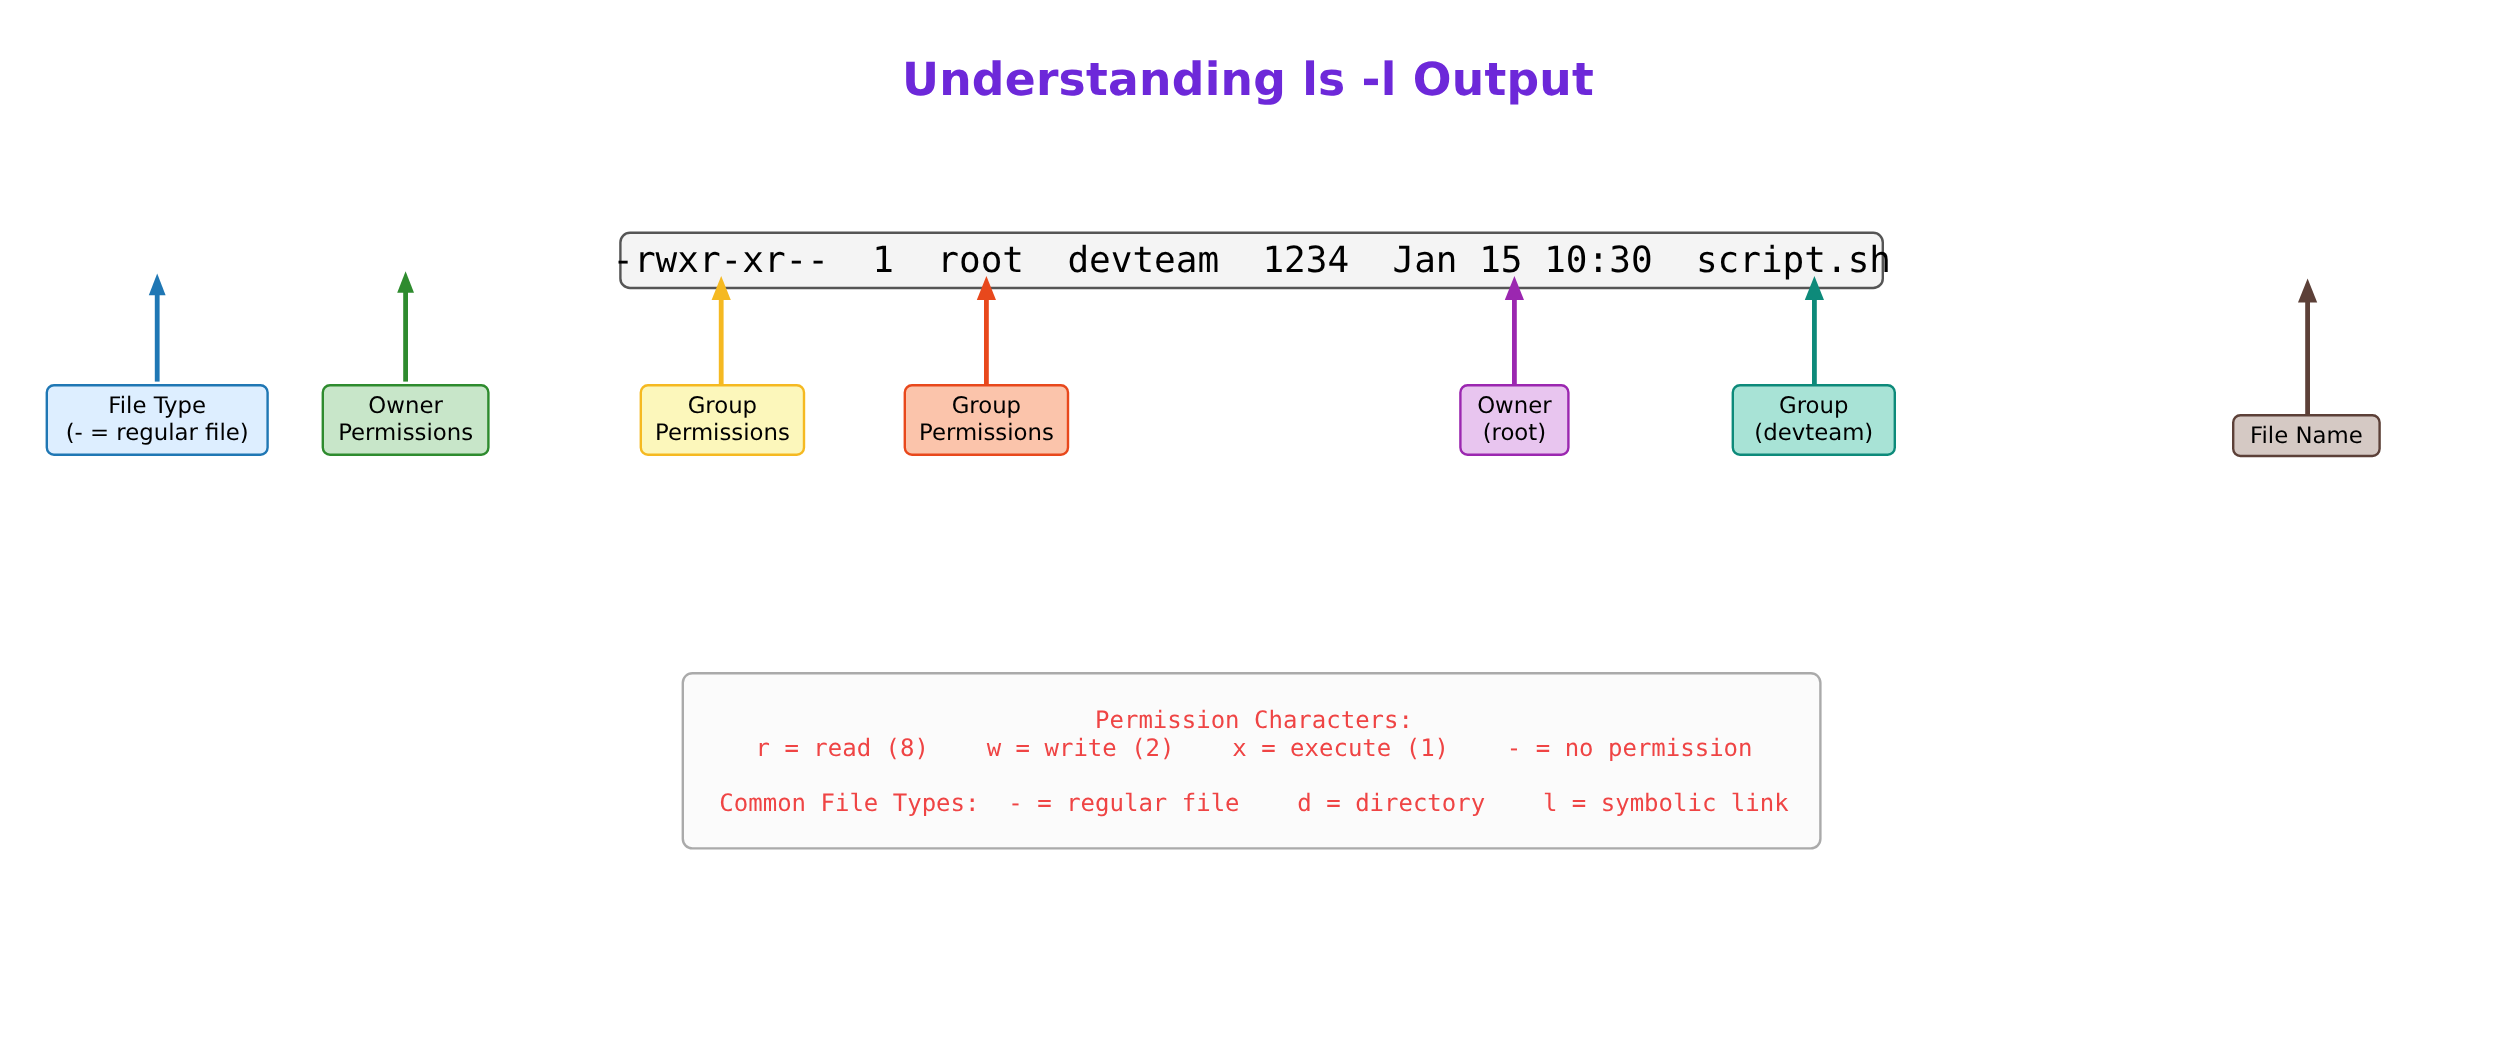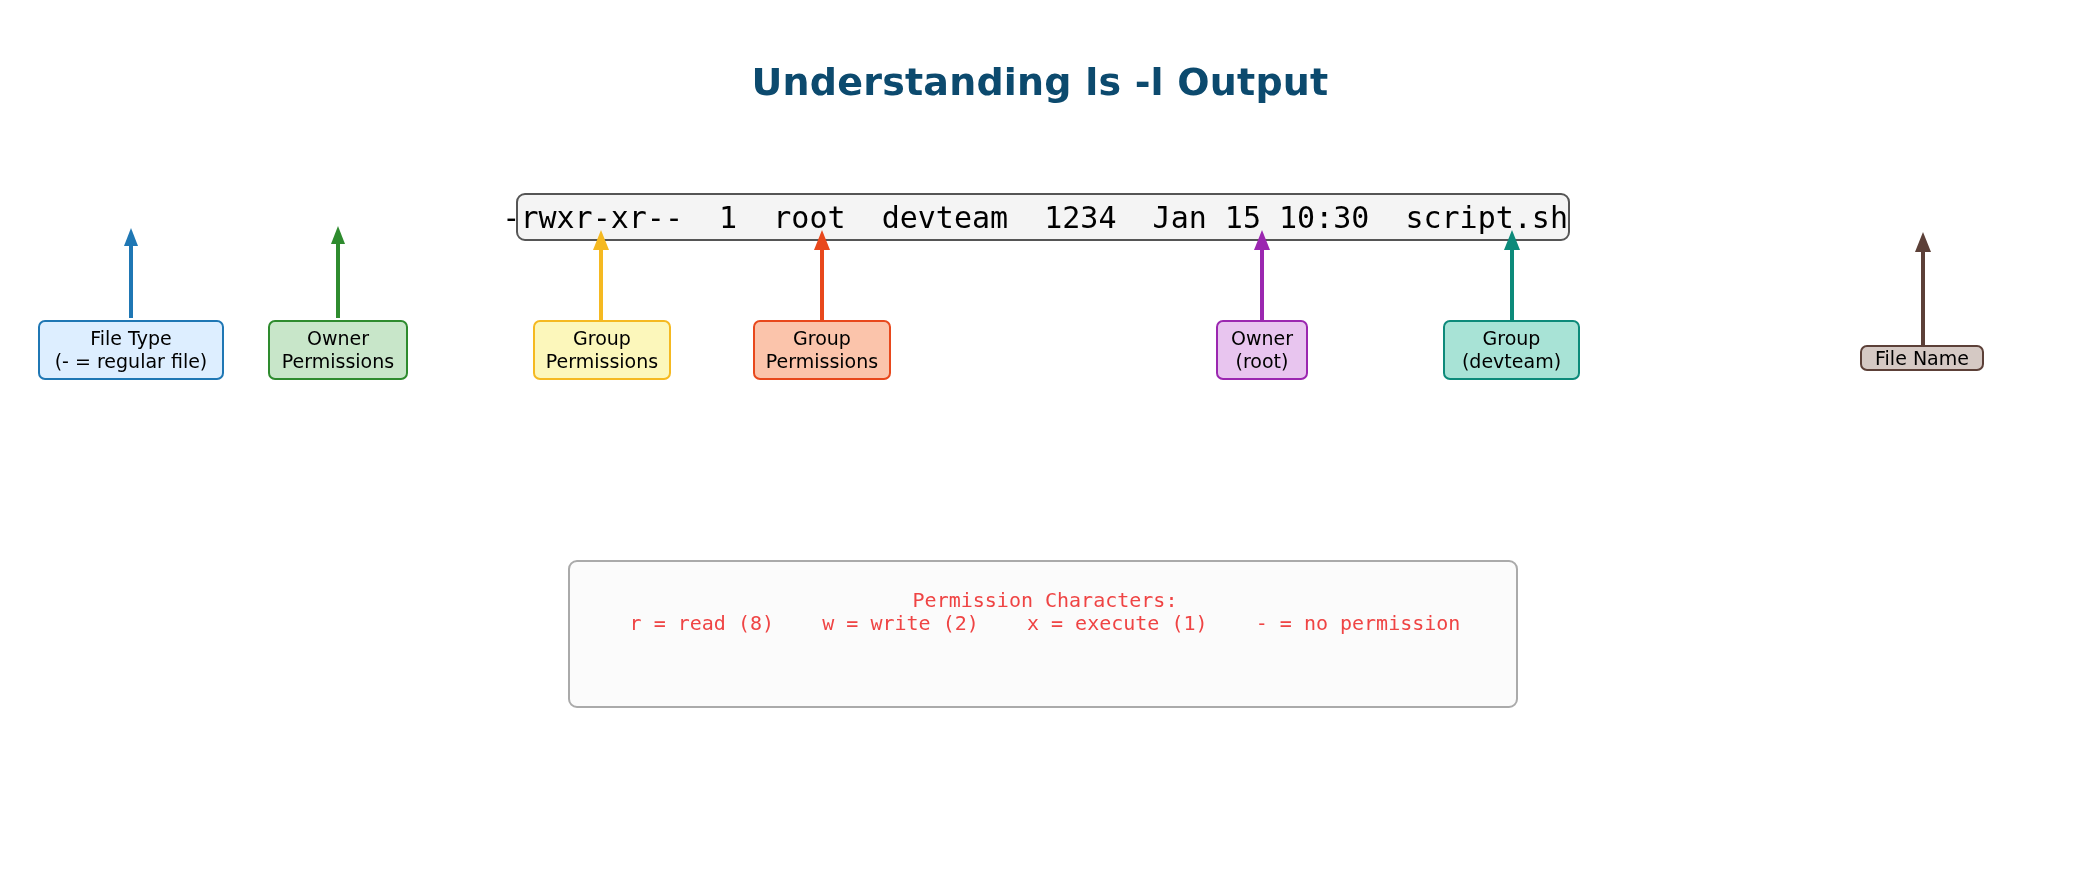--- a/index.html
+++ b/index.html
@@ -18,44 +18,44 @@
     position: absolute;
     left: 0; top: 0;
     width: 2080px;
     height: 880px;
   }
 
   
   #page-title {
     position: absolute;
     left: 0;
-    top: 60px;
+    top: 44px;
     width: 2080px;
     text-align: center;
     font-family: "DejaVu Sans", sans-serif;
     font-weight: bold;
     font-size: 38px;
-    color: #0c4a6e;
+    color: #6d28d9;
     letter-spacing: 0.2px;
   }
 
   
   #command-box {
     position: absolute;
     left: 516px;
     top: 193px;
     width: 1054px;
     height: 48px;
     box-sizing: border-box;
     background: #f4f4f4;
     border: 2px solid #555555;
     border-radius: 9px;
     display: flex;
     align-items: center;
-    justify-content: flex-end;
+    justify-content: center;
   }
   #command-text {
     font-family: "DejaVu Sans Mono", monospace;
     font-size: 30px;
     color: #000000;
     white-space: pre;
     letter-spacing: 0px;
   }
 
   
@@ -183,22 +183,23 @@
   <div class="label-box" style="left: 1216px; top: 320px; width: 92px; height: 60px; background: rgb(232, 197, 239); border-color: rgb(155, 39, 176);">
     <span>Owner
 (root)</span>
   </div>
 
   <div class="label-box" style="left: 1443px; top: 320px; width: 137px; height: 60px; background: rgb(168, 227, 214); border-color: rgb(13, 138, 122);">
     <span>Group
 (devteam)</span>
   </div>
 
-  <div class="label-box" style="left: 1860px; top: 345px; width: 124px; height: 26px; font-size: 19px; background: rgb(213, 201, 196); border-color: rgb(92, 64, 56);">
+  <div class="label-box" style="left: 1860px; top: 345px; width: 124px; height: 36px; font-size: 19px; background: rgb(213, 201, 196); border-color: rgb(92, 64, 56);">
     <span>File Name</span>
   </div>
 
   <div id="legend-box" style="background: rgb(251, 251, 251); border-color: rgb(170, 170, 170);">
     <div class="legend-line" id="legend-line-1">Permission Characters:</div>
     <div class="legend-line" id="legend-line-2">r = read (8)    w = write (2)    x = execute (1)    - = no permission</div>
+    <div class="legend-line" id="legend-line-3">Common File Types:  - = regular file    d = directory    l = symbolic link</div>
   </div>
 
 </div>
 
 </body></html>

